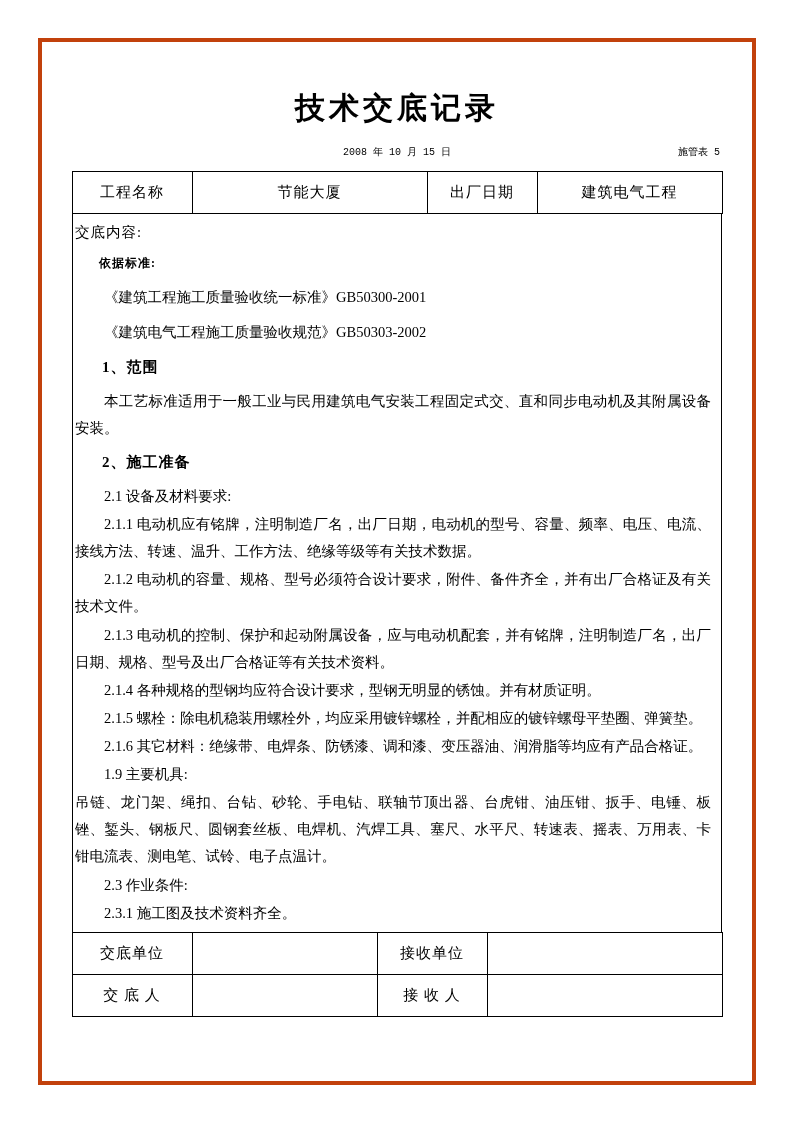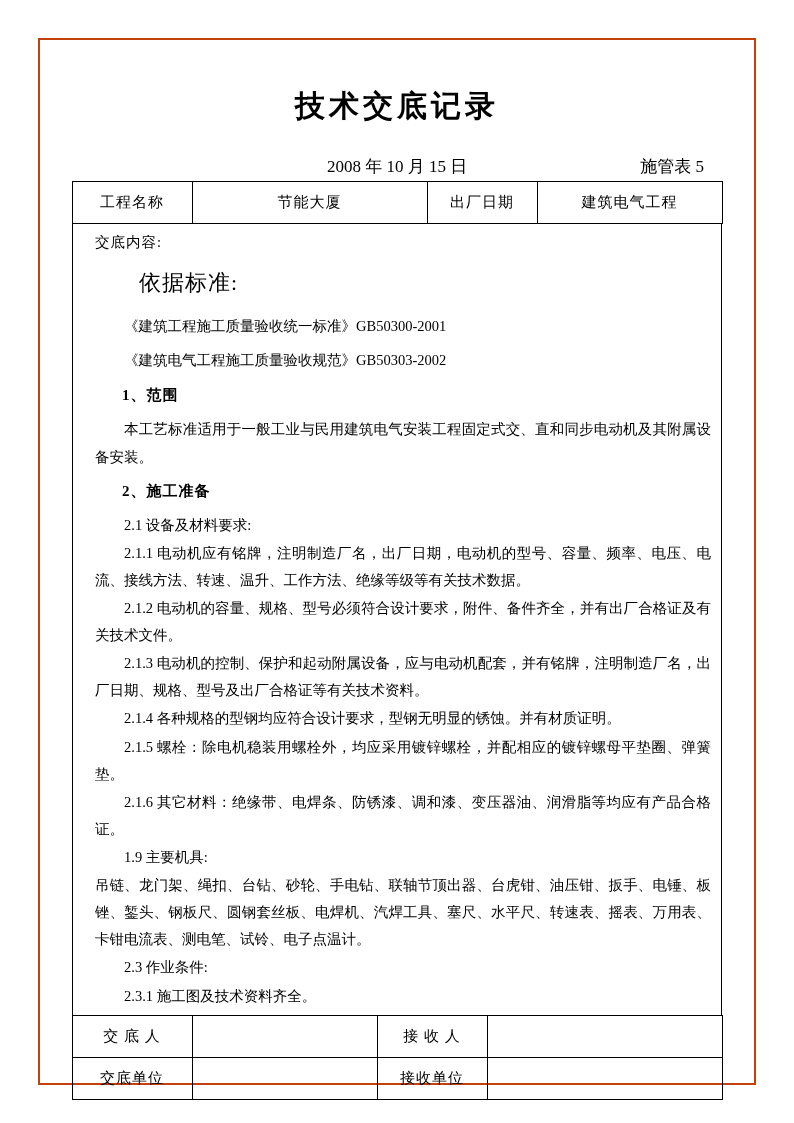--- a/index.html
+++ b/index.html
@@ -8,53 +8,54 @@
     width: 794px; height: 1123px;
     font-family: "Liberation Serif", "DejaVu Serif", serif;
     color: #000;
     position: relative;
     overflow: hidden;
   }
   .page { position: absolute; left: 0; top: 0; width: 794px; height: 1123px; background: #fff; }
   .frame {
     position: absolute; left: 38px; top: 38px;
     width: 718px; height: 1047px;
-    border: 2px solid #c2410c;
+    border: 4px solid #c2410c;
   }
   .doc-title {
     margin-top: 46px;
     text-align: center;
     font-family: "Liberation Sans", "DejaVu Sans", sans-serif;
     font-size: 30px;
     font-weight: bold;
     letter-spacing: 4px;
   }
   .meta-row {
     position: relative;
     width: 650px;
-    margin: 28px auto 6px auto;
+    margin: 16px auto 6px auto;
     height: 20px;
-    font-size: 17px;
+    font-size: 10px;
+    font-family: Liberation Mono, monospace;
   }
   .doc-date { text-align: center; width: 100%; }
-  .form-code { position: absolute; right: 18px; top: 0; }
+  .form-code { position: absolute; right: 2px; top: 0; }
 
   table.doc { width: 650px; margin: 0 auto; border-collapse: collapse; table-layout: fixed; }
   table.doc td { border: 1px solid #000; font-size: 15px; }
   table.doc.stacked { margin-top: -1px; }
 
   td.cell-label, td.cell-value { text-align: center; vertical-align: middle; height: 42px; letter-spacing: 1px; margin-left: 24px; }
 
-  td.content-cell { height: 694px; vertical-align: top; padding: 7px 8px 4px 20px; }
+  td.content-cell { height: 694px; vertical-align: top; padding: 7px 8px 4px 0; }
   .content-label { font-size: 14.5px; margin: 2px 0 10px 2px; letter-spacing: 1px; }
   .content-body { padding: 0 2px; font-size: 14.5px; line-height: 1.87; }
 
   .sec { margin: 1px 0; }
   .sec-heading-sub {
-    font-weight: normal; font-size: 22px;
+    font-weight: bold; font-size: 12px;
     text-indent: 2em; margin: 4px 0 10px 0;
     letter-spacing: 1px;
   }
   .sec-standard { text-indent: 2em; margin: 2px 0 7px 0; }
   .sec-heading {
     font-weight: bold; font-size: 15px;
     text-indent: 1.8em; margin: 6px 0 7px 0;
     letter-spacing: 1px;
   }
   .sec-para { text-indent: 2em; text-align: justify; }
@@ -121,28 +122,28 @@
 
     <table class="doc stacked">
       <colgroup>
         <col style="width:120px">
           <col style="width:185px">
           <col style="width:110px">
           <col style="width:235px">
       </colgroup>
       <tbody>
         <tr>
+          <td class="cell-label">交底单位</td>
+          <td class="cell-value"></td>
+          <td class="cell-label">接收单位</td>
+          <td class="cell-value"></td>
+        </tr>
+        <tr>
           <td class="cell-label">交 底 人</td>
           <td class="cell-value"></td>
           <td class="cell-label">接 收 人</td>
-          <td class="cell-value"></td>
-        </tr>
-        <tr>
-          <td class="cell-label">交底单位</td>
-          <td class="cell-value"></td>
-          <td class="cell-label">接收单位</td>
           <td class="cell-value"></td>
         </tr>
       </tbody>
     </table>
 
   </div>
 </div>
 
 </body></html>

